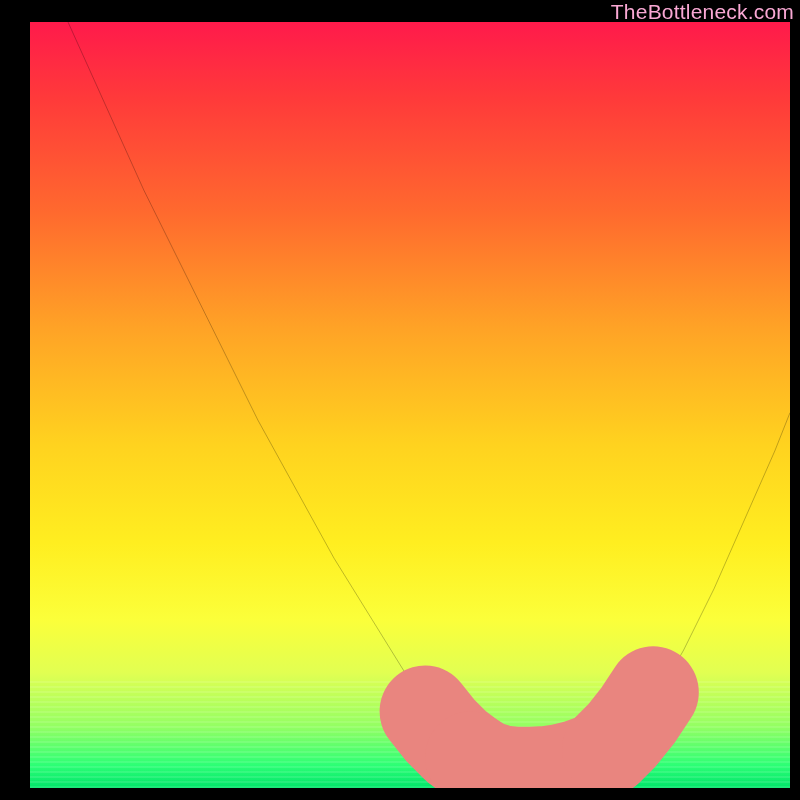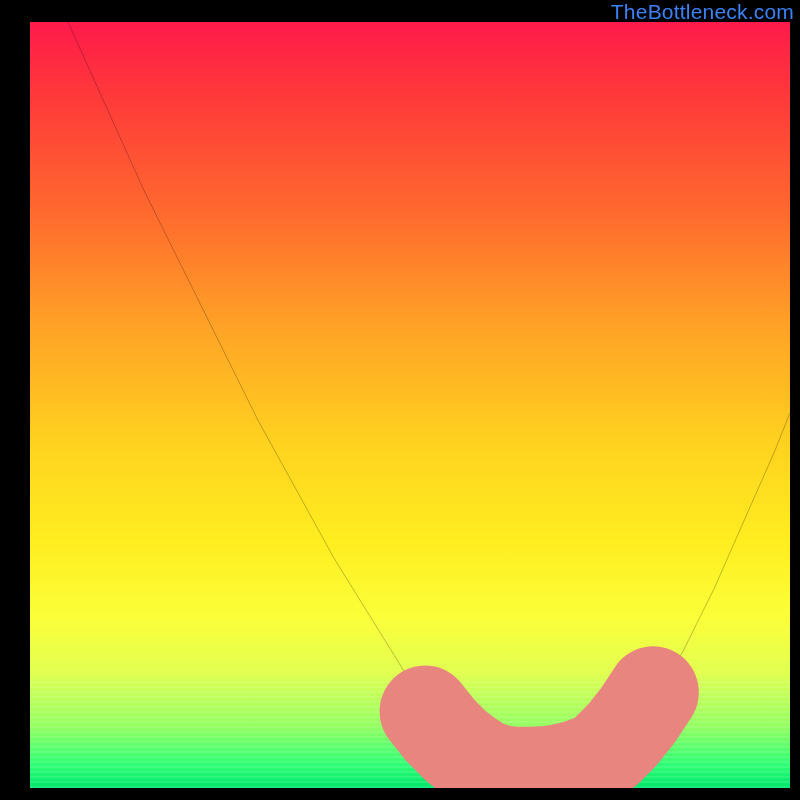--- a/index.html
+++ b/index.html
@@ -58,21 +58,21 @@
     position: absolute;
     left: 0;
     top: 0;
     width: 100%;
     height: 100%;
   }
   .watermark {
     position: absolute;
     top: 0px;
     right: 6px;
-    color: #3b82f6;
+    color: #f9a8d4;
     font-size: 21px;
     font-weight: 500;
     letter-spacing: 0.2px;
     user-select: none;
   }
 </style>
 </head>
 <body>
 
 <div class="frame">

